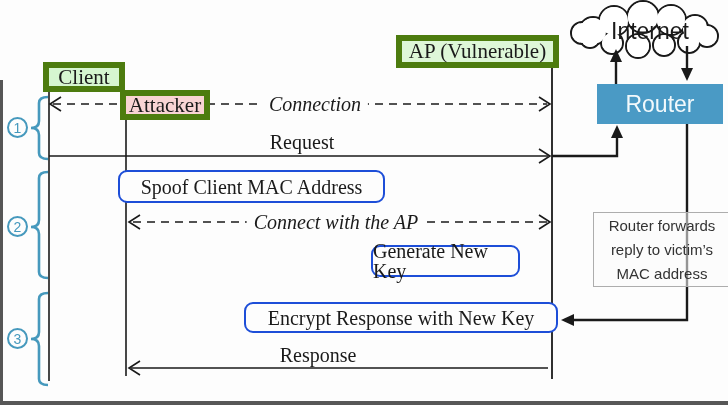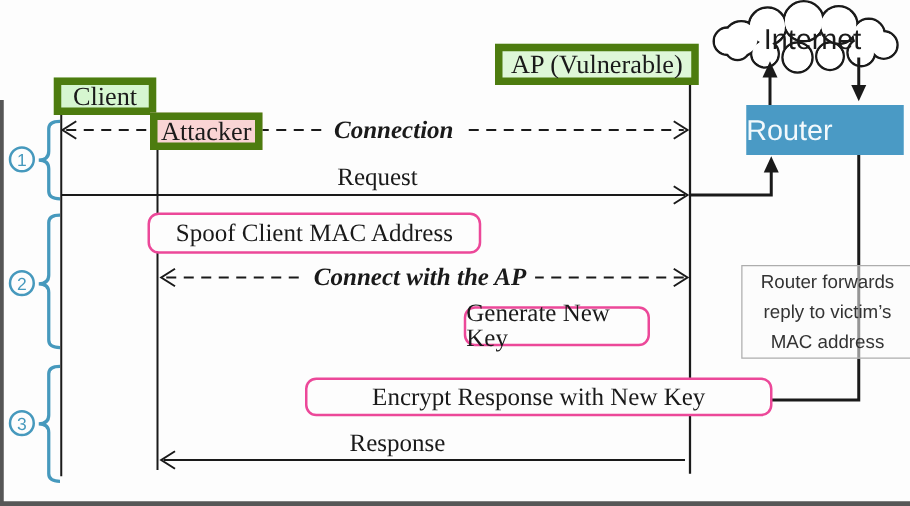--- a/index.html
+++ b/index.html
@@ -14,51 +14,51 @@
   .actor{
     border:6px solid #4d7c0f;display:flex;align-items:center;justify-content:center;
     font-size:21px;line-height:1;
   }
   .client-box{left:43px;top:62px;width:82px;height:30px;}
   .attacker-box{left:120px;top:62px;width:90px;height:30px;margin-top:28px;}
   .ap-box{left:396px;top:35px;width:163px;height:33px;font-size:21px;}
 
   
   .router-box{
-    left:597px;top:84px;width:126px;height:40px;display:flex;align-items:center;
+    left:597px;top:84px;width:126px;height:40px;display:flex;align-items:center;justify-content:center;
     font-family:"Liberation Sans","DejaVu Sans",sans-serif;font-size:23px;color:#f2f9fc;
   }
   .internet-label{
     left:575px;top:18px;width:150px;text-align:center;
     font-family:"Liberation Sans","DejaVu Sans",sans-serif;font-size:23px;color:#1a1a1a;
   }
 
   
   .action{
-    background:#fdfdfd;border:2px solid #ec4899;border-radius:9px;
+    background:#fdfdfd;border:2px solid #1d4ed8;border-radius:9px;
     display:flex;align-items:center;justify-content:center;font-size:20px;line-height:1;
   }
   .spoof-box{left:118px;top:170px;width:267px;height:33px;}
   .generate-box{left:371px;top:245px;width:149px;height:32px;}
-  .encrypt-box{left:244px;top:302px;width:374px;height:31px;}
+  .encrypt-box{left:244px;top:302px;width:314px;height:31px;}
 
   
   .note-box{
     left:576px;top:212px;width:138px;height:75px;border:1px solid #adadad;
     background:rgba(252,252,252,0.55);
     display:flex;flex-direction:column;align-items:center;justify-content:center;
     font-family:"Liberation Sans","DejaVu Sans",sans-serif;font-size:15px;line-height:24px;color:#333;
     text-align:right;
     margin-left:17px;
   }
 
   
   .msg-label{white-space:nowrap;font-size:20px;line-height:22px;transform:translateX(-50%);}
   .on-line{background:#fdfdfd;padding:0 7px;}
-  .italic{font-style:italic;font-weight:bold;}
+  .italic{font-style:italic;}
   .connection-label{left:315px;top:93px;}
   .request-label{left:302px;top:131px;}
   .connect-label{left:336px;top:211px;}
   .response-label{left:318px;top:344px;}
 
   
   .step-circle{
     width:21px;height:21px;border:2px solid #4699bd;border-radius:50%;
     display:flex;align-items:center;justify-content:center;
     font-family:"Liberation Sans","DejaVu Sans",sans-serif;font-size:14px;color:#4699bd;background:#fdfdfd;

